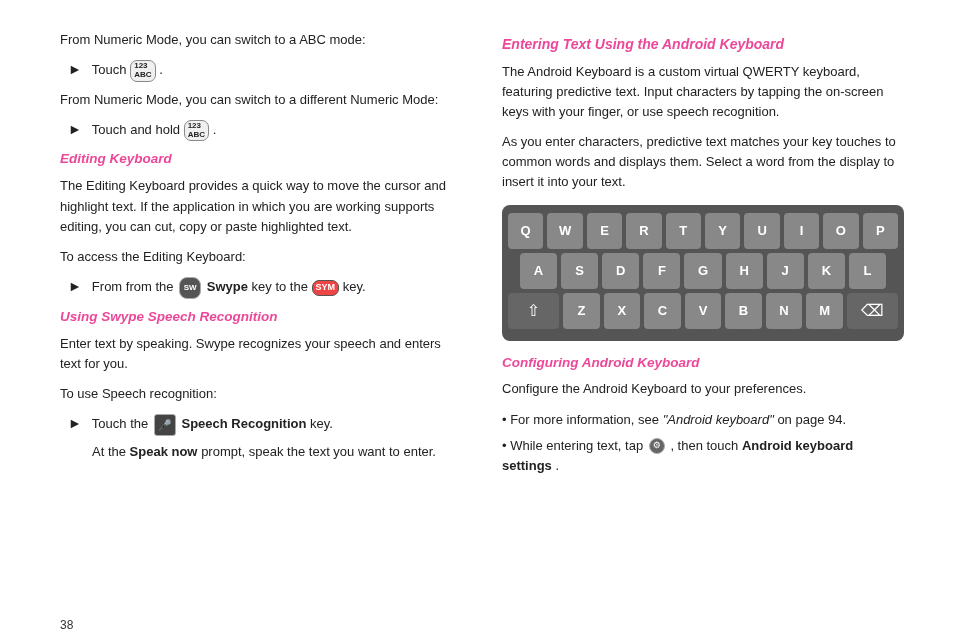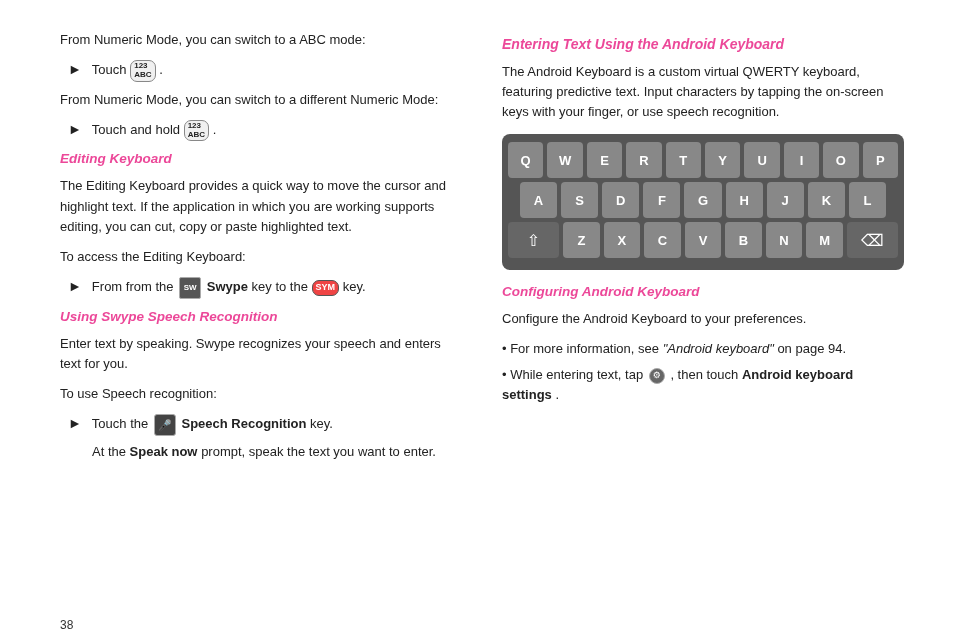--- a/index.html
+++ b/index.html
@@ -82,21 +82,21 @@
       margin: 0 2px;
       font-size: 11px;
     }
     .icon-mic {
       background: #444;
       border-radius: 3px;
       color: #fff;
     }
     .icon-swype {
       background: #555;
-      border-radius: 2px;
+      border-radius: 8px;
       color: #fff;
       font-size: 9px;
       font-weight: bold;
     }
     .icon-circle {
       background: #555;
       border-radius: 50%;
       color: #fff;
       font-size: 8px;
       width: 18px;
@@ -244,20 +244,21 @@
       <span>At the </span>
       <strong>Speak now</strong>
       <span> prompt, speak the text you want to enter.</span>
     </div>
   </div>
 
   <div class="col-right">
     <p class="section-heading" style="font-size:14px;">Entering Text Using the Android Keyboard</p>
 
     <p>The Android Keyboard is a custom virtual QWERTY keyboard, featuring predictive text. Input characters by tapping the on-screen keys with your finger, or use speech recognition.</p>
+    <p>As you enter characters, predictive text matches your key touches to common words and displays them. Select a word from the display to insert it into your text.</p>
 
     <div class="keyboard-container">
 
       <div class="kb-row">
         <div class="kb-key">Q</div>
         <div class="kb-key">W</div>
         <div class="kb-key">E</div>
         <div class="kb-key">R</div>
         <div class="kb-key">T</div>
         <div class="kb-key">Y</div>

